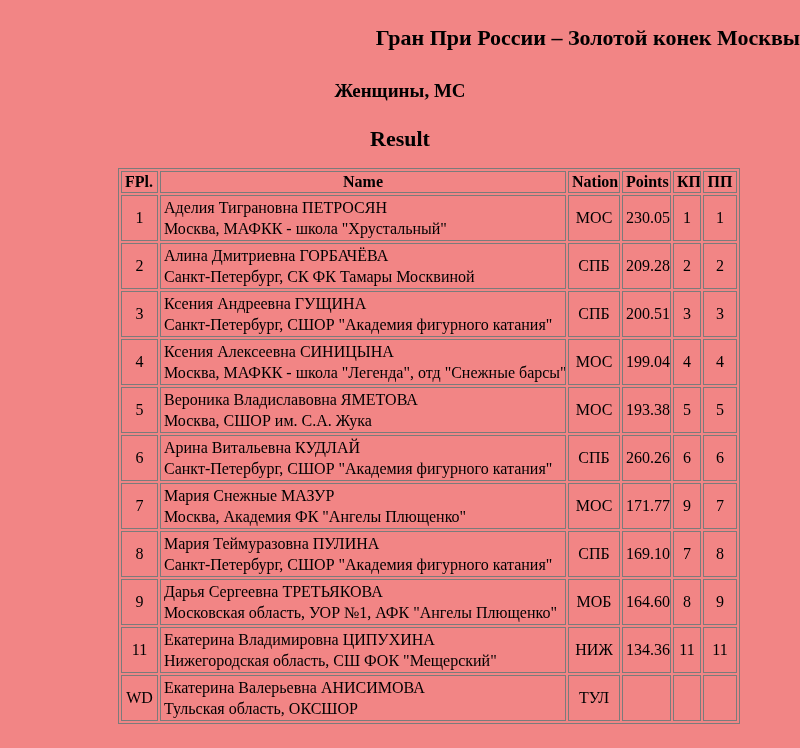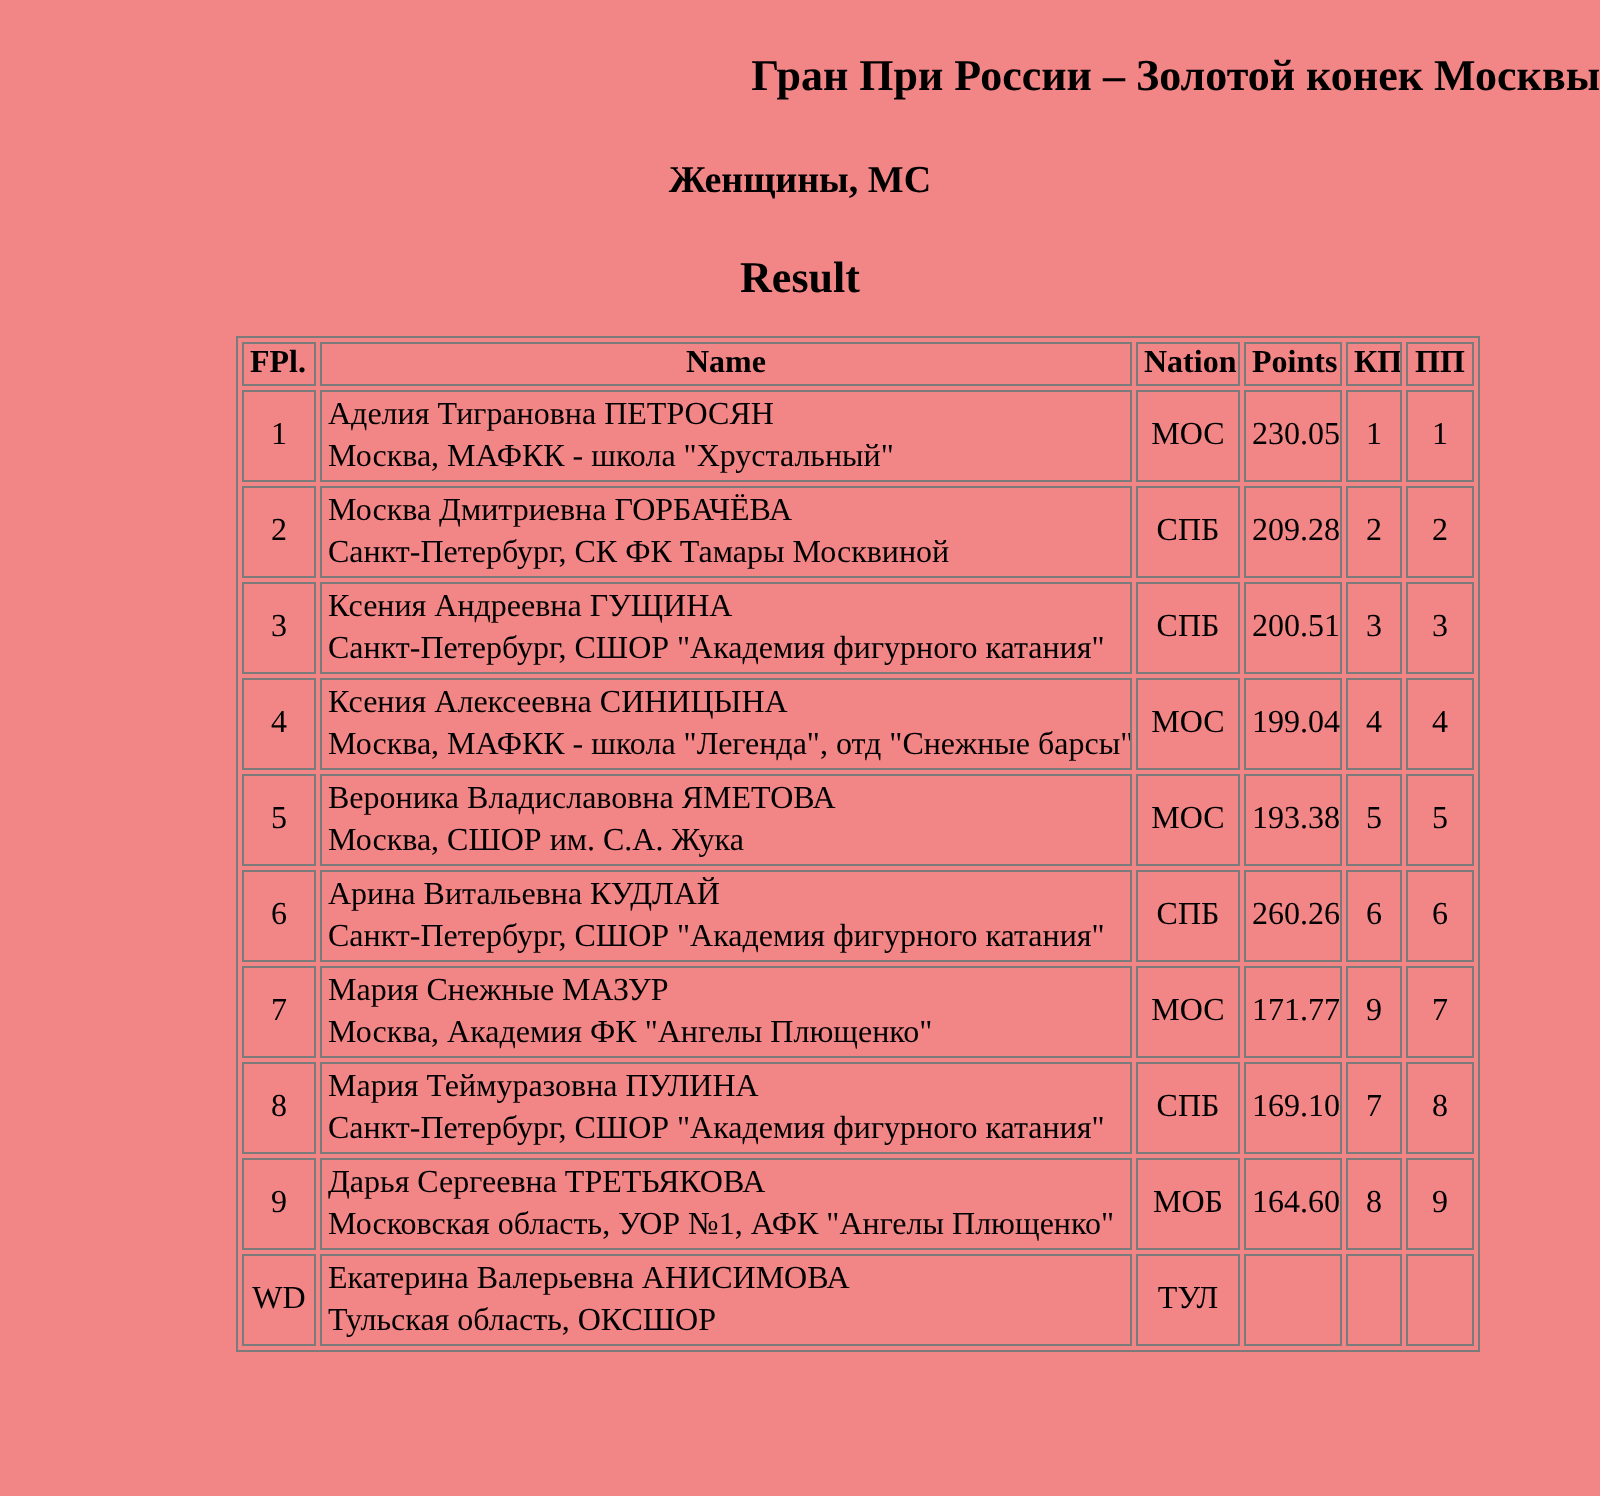--- a/index.html
+++ b/index.html
@@ -105,21 +105,21 @@
         <div>Москва, МАФКК - школа "Хрустальный"</div>
       </td>
       <td class="center">МОС</td>
       <td class="center">230.05</td>
       <td class="center">1</td>
       <td class="center">1</td>
     </tr>
     <tr class="data-row">
       <td class="center">2</td>
       <td class="name-cell">
-        <div>Москва Дмитриевна ГОРБАЧЁВА</div>
+        <div>Алина Дмитриевна ГОРБАЧЁВА</div>
         <div>Санкт-Петербург, СК ФК Тамары Москвиной</div>
       </td>
       <td class="center">СПБ</td>
       <td class="center">209.28</td>
       <td class="center">2</td>
       <td class="center">2</td>
     </tr>
     <tr class="data-row">
       <td class="center">3</td>
       <td class="name-cell">
@@ -191,20 +191,31 @@
       <td class="name-cell">
         <div>Дарья Сергеевна ТРЕТЬЯКОВА</div>
         <div>Московская область, УОР №1, АФК "Ангелы Плющенко"</div>
       </td>
       <td class="center">МОБ</td>
       <td class="center">164.60</td>
       <td class="center">8</td>
       <td class="center">9</td>
     </tr>
     <tr class="data-row">
+      <td class="center">11</td>
+      <td class="name-cell">
+        <div>Екатерина Владимировна ЦИПУХИНА</div>
+        <div>Нижегородская область, СШ ФОК "Мещерский"</div>
+      </td>
+      <td class="center">НИЖ</td>
+      <td class="center">134.36</td>
+      <td class="center">11</td>
+      <td class="center">11</td>
+    </tr>
+    <tr class="data-row">
       <td class="center">WD</td>
       <td class="name-cell">
         <div>Екатерина Валерьевна АНИСИМОВА</div>
         <div>Тульская область, ОКСШОР</div>
       </td>
       <td class="center">ТУЛ</td>
       <td class="center"></td>
       <td class="center"></td>
       <td class="center"></td>
     </tr>

